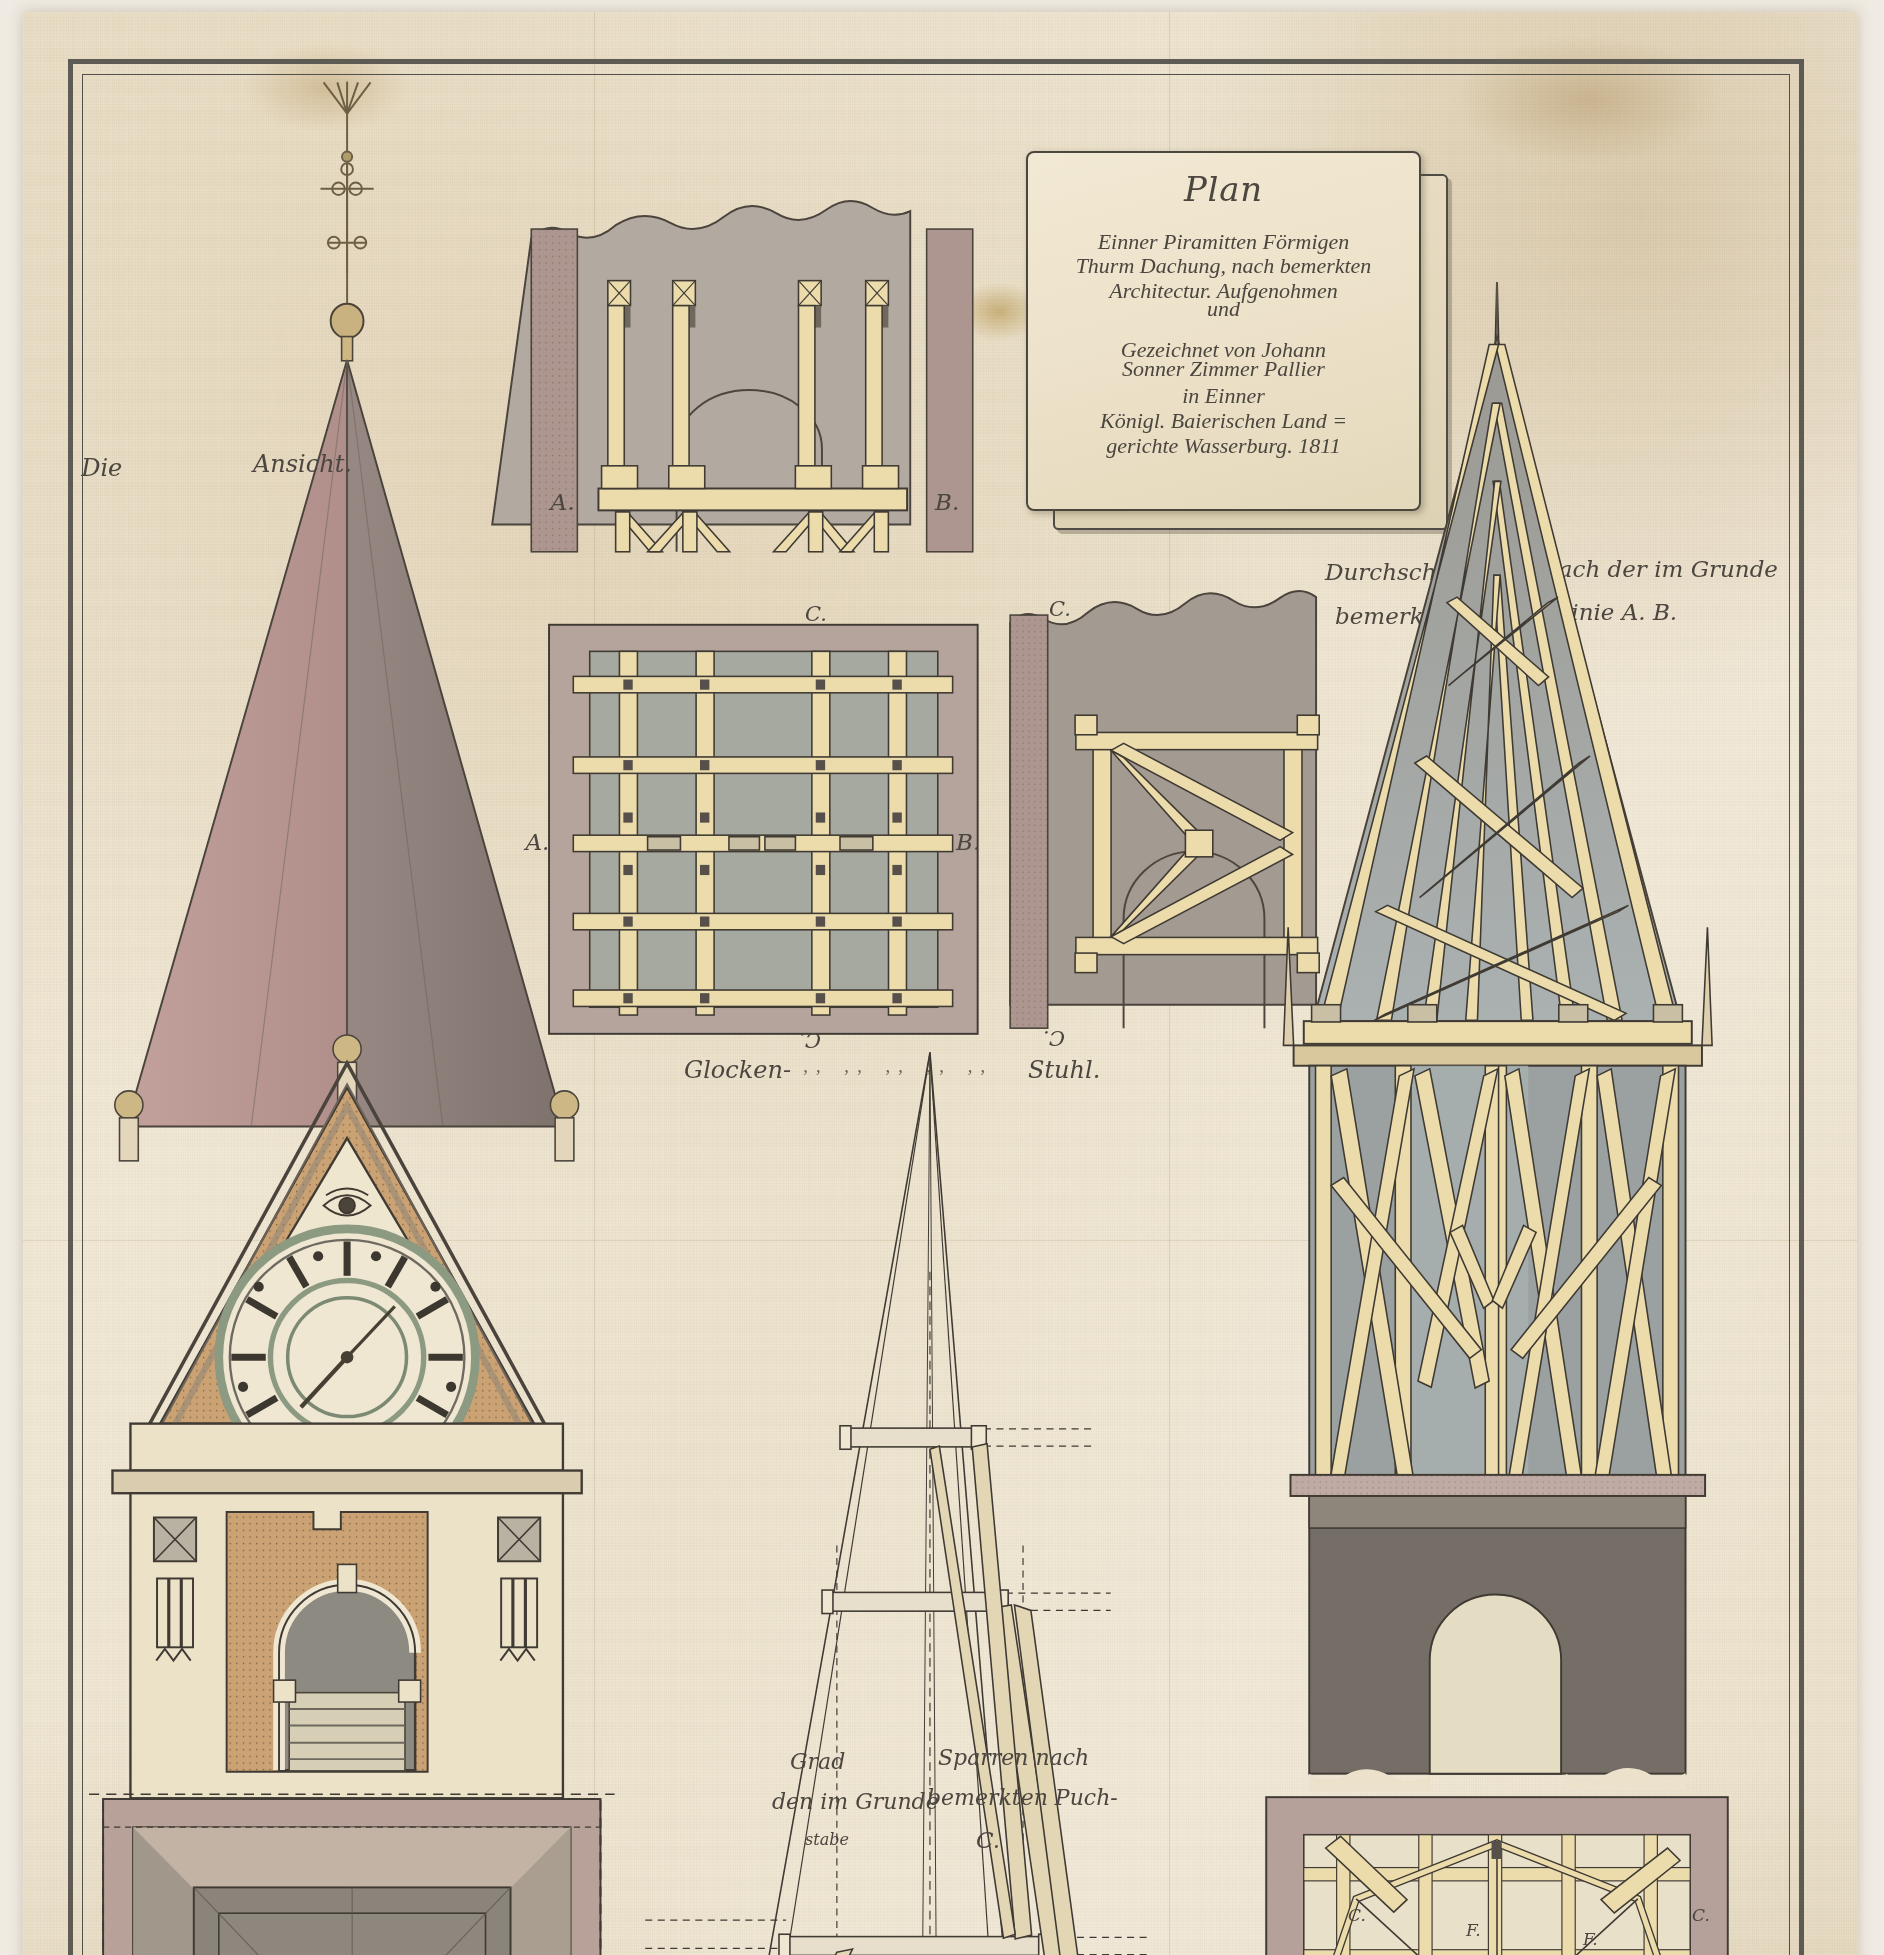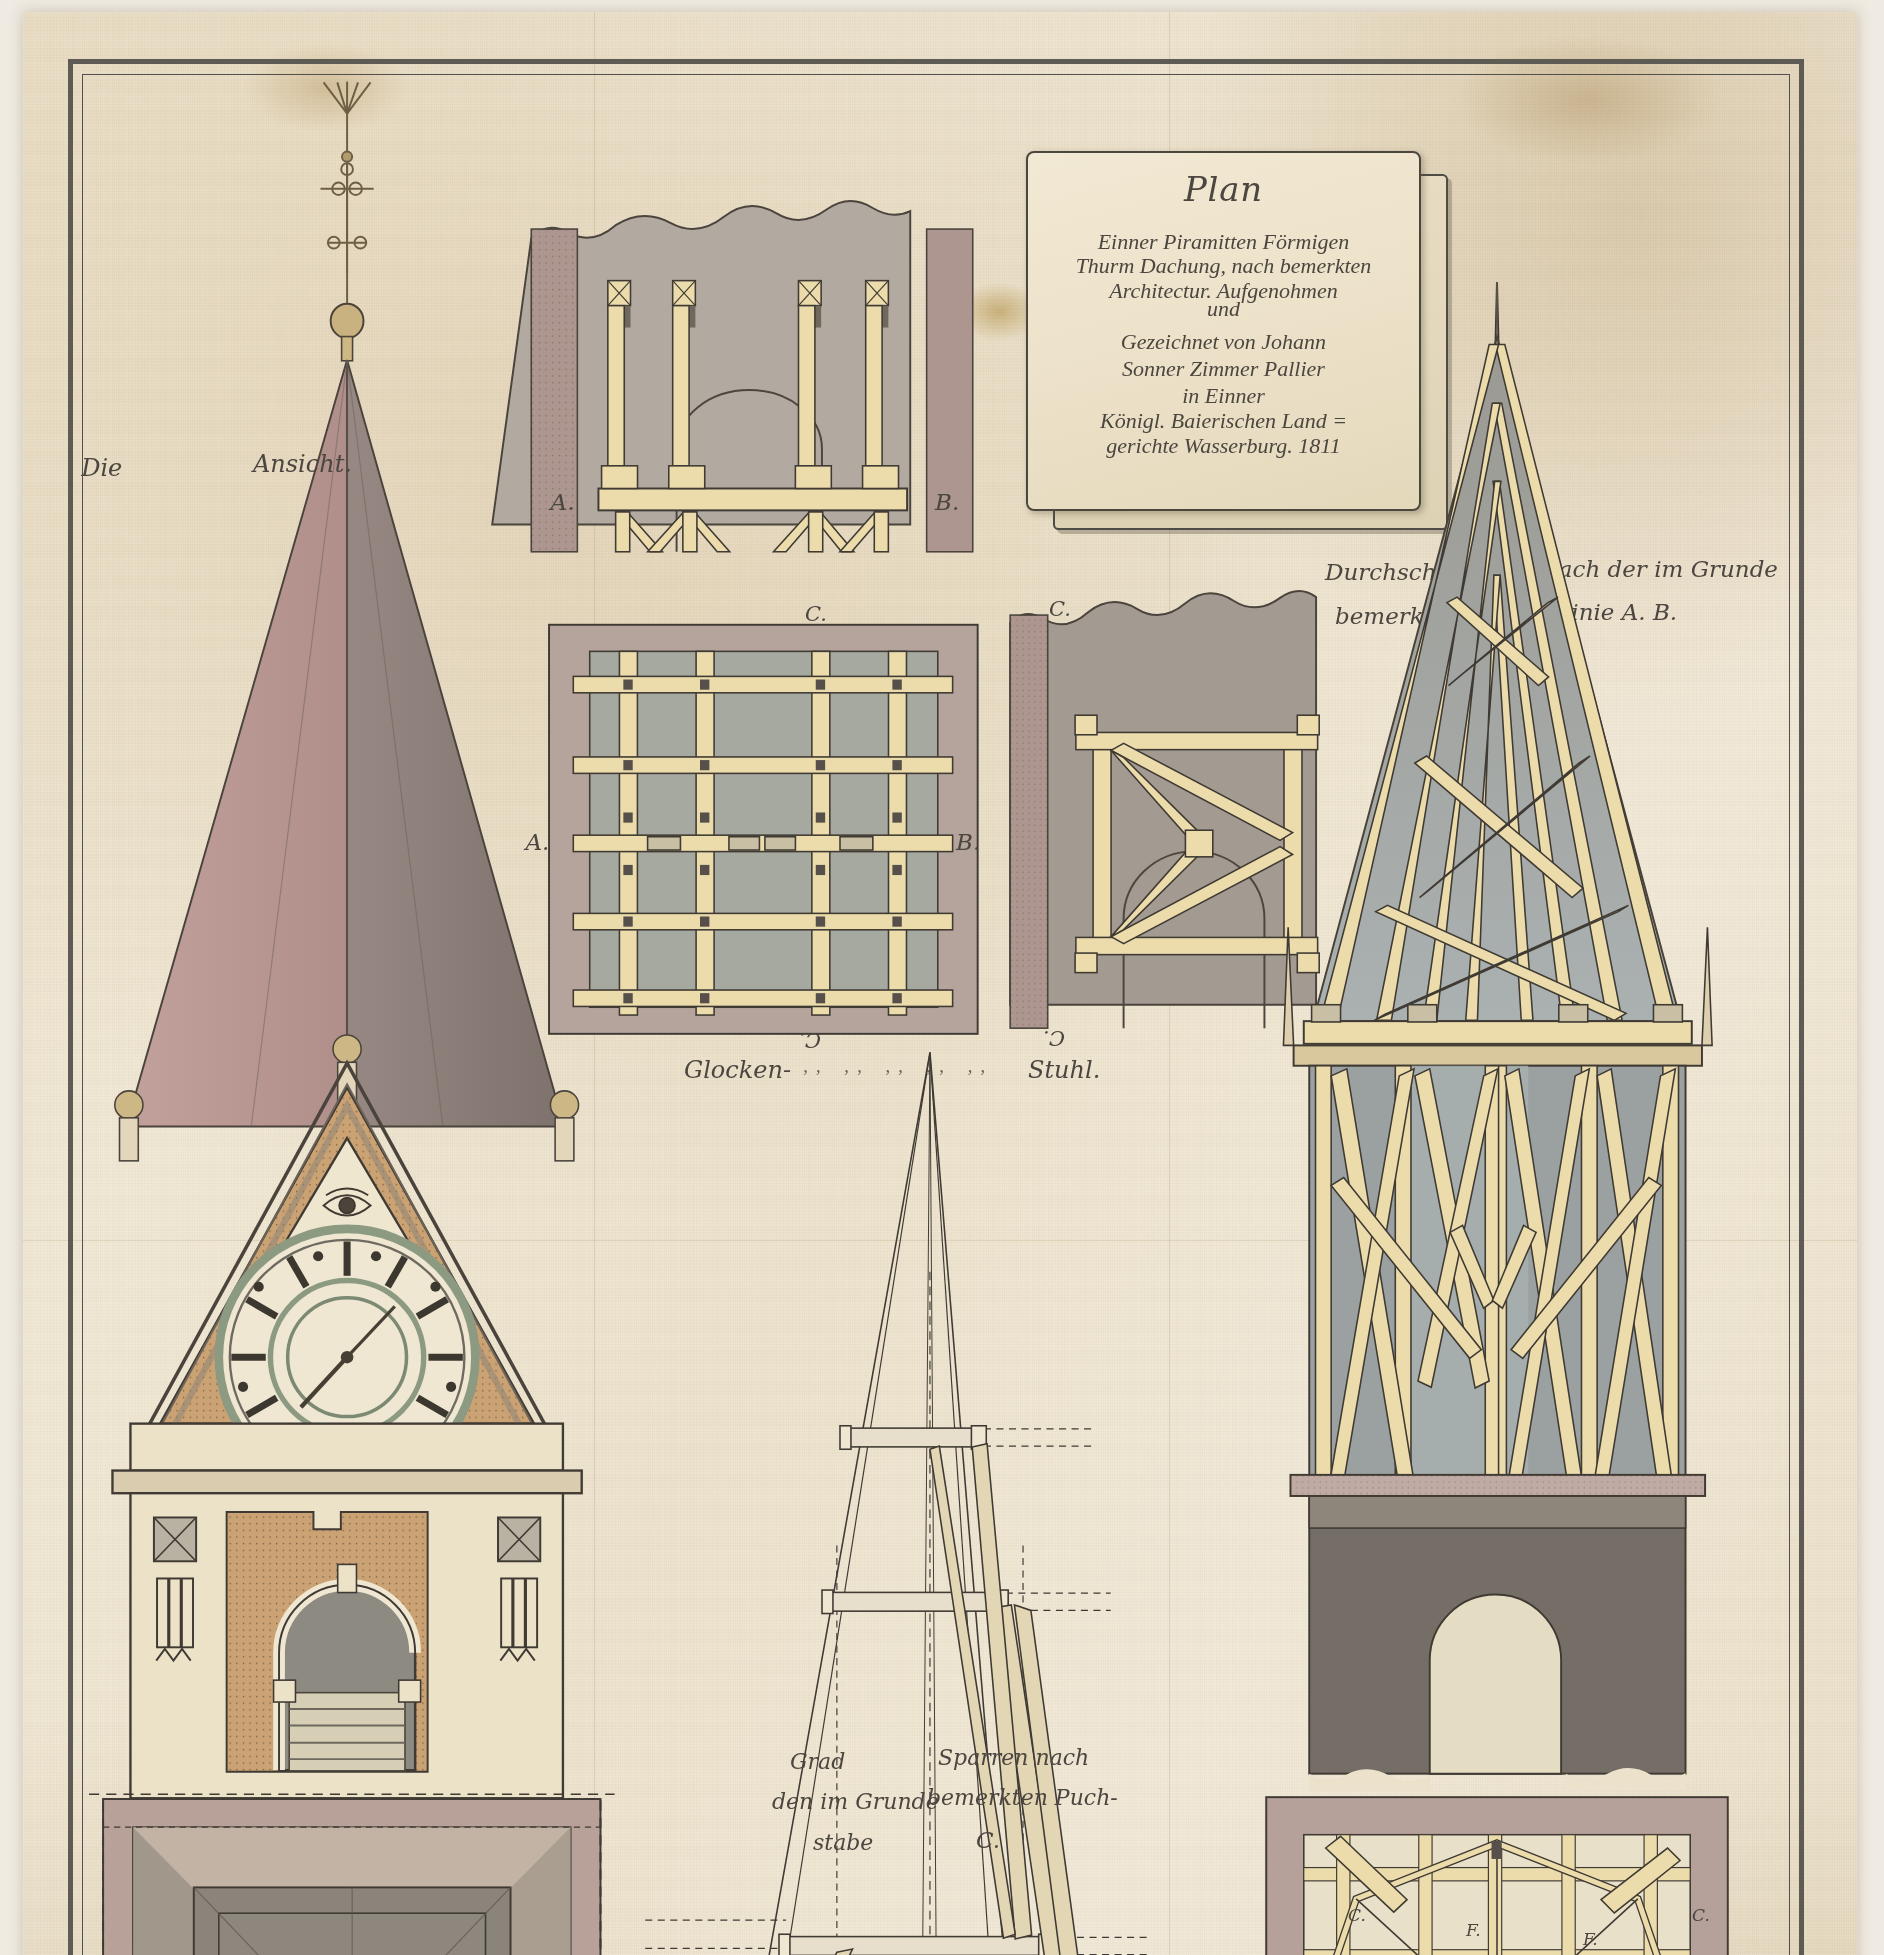--- a/index.html
+++ b/index.html
@@ -416,21 +416,21 @@
     <div class="lbl hand" style="left:1005px;top:1044px;font-size:24px;">Stuhl.</div>
 
     <div id="cartouche">
       <div id="cart-back"></div>
       <div id="cart-front">
         <div class="ttl hand cart-title">Plan</div>
         <div class="ttl hand cart-line" style="top:78px">Einner Piramitten Förmigen</div>
         <div class="ttl hand cart-line" style="top:102px">Thurm Dachung, nach bemerkten</div>
         <div class="ttl hand cart-line" style="top:127px">Architectur.   Aufgenohmen</div>
         <div class="ttl hand cart-line" style="top:145px">und</div>
-        <div class="ttl hand cart-line" style="top:178px">Gezeichnet von Johann</div>
+        <div class="ttl hand cart-line" style="top:186px">Gezeichnet von Johann</div>
         <div class="ttl hand cart-line" style="top:205px">Sonner Zimmer Pallier</div>
         <div class="ttl hand cart-line" style="top:232px">in Einner</div>
         <div class="ttl hand cart-line" style="top:257px">Königl. Baierischen Land =</div>
         <div class="ttl hand cart-line" style="top:282px">gerichte Wasserburg. 1811</div>
       </div>
     </div>
 
     <div class="lbl hand" style="left:1302px;top:547px;font-size:23px;">Durchschnitt</div>
     <div class="lbl hand" style="left:1312px;top:591px;font-size:23px;">bemerkten</div>
     <div class="lbl hand" style="left:1521px;top:544px;font-size:23px;">nach der im Grunde</div>
@@ -633,21 +633,21 @@
         <g>
           <polygon points="300,3148 420,3148 420,3232 384,3196 356,3232 330,3190 300,3232" fill="#c1a8a0" stroke="#3f3a33" stroke-width="4"></polygon>
           <polygon points="1200,3148 1322,3148 1322,3232 1292,3190 1264,3234 1236,3192 1200,3232" fill="#c1a8a0" stroke="#3f3a33" stroke-width="4"></polygon>
           <rect x="336" y="3050" width="58" height="98" fill="#ecdcac" stroke="#3f3a33" stroke-width="4"></rect>
           <rect x="1236" y="3050" width="58" height="98" fill="#ecdcac" stroke="#3f3a33" stroke-width="4"></rect>
         </g>
       </svg>
 
       <div class="lbl hand" style="left:188px;top:712px;font-size:22px;">Grad</div>
       <div class="lbl hand" style="left:170px;top:752px;font-size:22px;">den im Grunde</div>
-      <div class="lbl hand" style="left:203px;top:793px;font-size:22px;padding-left:8px;">stabe</div>
+      <div class="lbl hand" style="left:203px;top:793px;font-size:16px;">stabe</div>
 
       <div class="lbl hand" style="left:336px;top:708px;font-size:22px;">Sparren nach</div>
       <div class="lbl hand" style="left:325px;top:748px;font-size:22px;">bemerkten Puch-</div>
       <div class="lbl hand" style="left:374px;top:790px;font-size:23px;">C.</div>
 
     </div>
 
   </div>
 </div>
 

